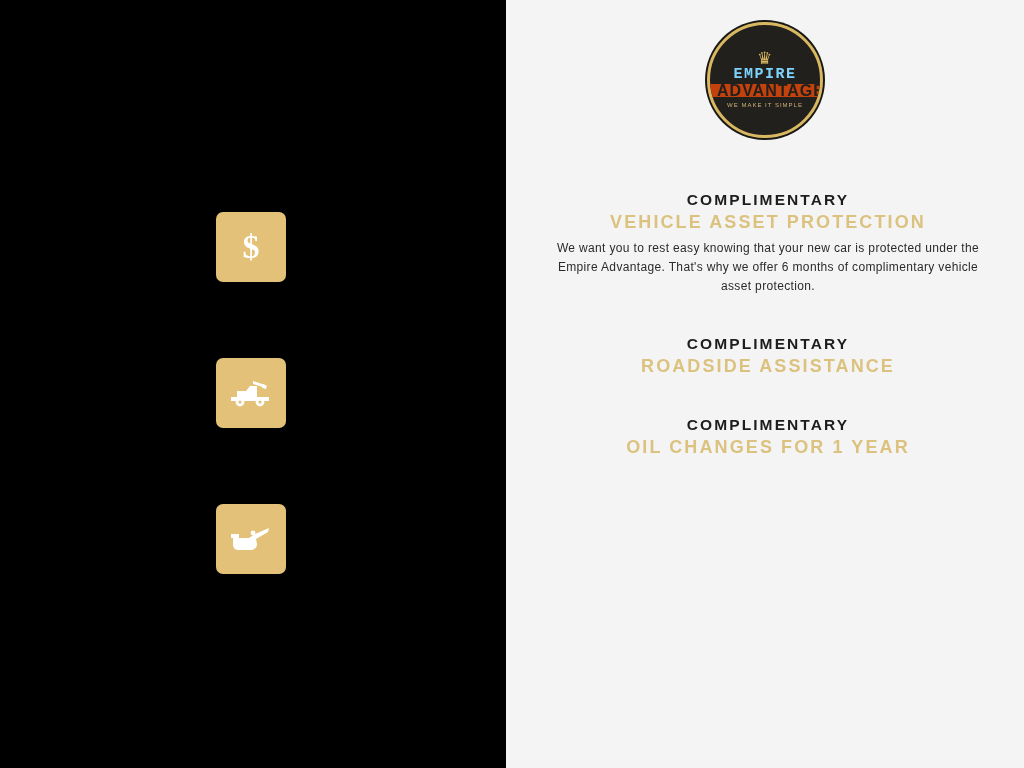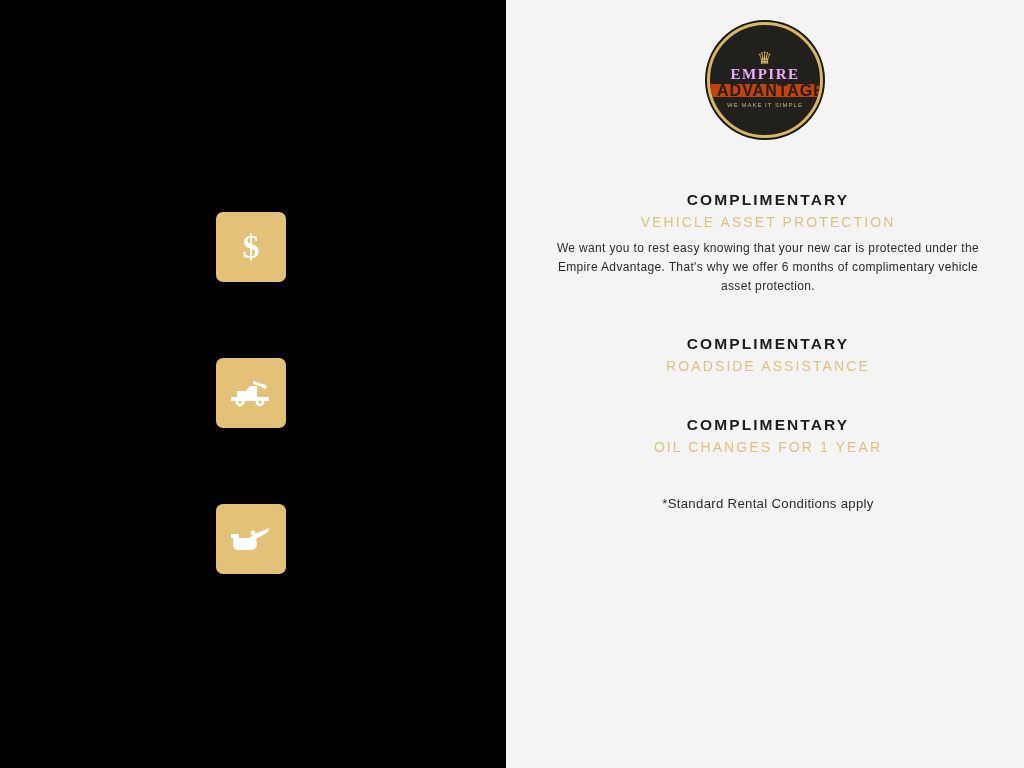--- a/index.html
+++ b/index.html
@@ -89,25 +89,25 @@
     overflow: hidden;
   }
   .logo-crest {
     color: #d9b862;
     font-size: 17px;
     line-height: 14px;
     letter-spacing: 1px;
     margin-bottom: 1px;
   }
   .logo-name {
-    color: #f0abfc;
+    color: #7dd3fc;
     font-size: 15px;
     font-weight: bold;
     letter-spacing: 1.5px;
-    font-family: Liberation Serif, serif;
+    font-family: Liberation Mono, monospace;
     line-height: 15px;
   }
   .logo-sub {
     background: #c2410c;
     color: #22201c;
     font-size: 16px;
     font-weight: bold;
     letter-spacing: 1px;
     padding: 1px 8px;
     margin-top: 2px;
@@ -134,22 +134,22 @@
   .block:last-of-type { margin-bottom: 0; }
   .block-kicker {
     color: #1d1d1d;
     font-size: 15.5px;
     font-weight: bold;
     letter-spacing: 2.1px;
     line-height: 20px;
   }
   .block-title {
     color: #dcc27f;
-    font-size: 14px;
-    font-weight: normal;
+    font-size: 18px;
+    font-weight: bold;
     letter-spacing: 2.1px;
     line-height: 22px;
     margin-top: 1px;
   }
   .block-body {
     color: #2b2b2b;
     font-size: 12px;
     line-height: 19px;
     letter-spacing: 0.35px;
     margin-top: 6px;
@@ -226,18 +226,17 @@
       <div class="block">
         <div class="block-kicker">COMPLIMENTARY</div>
         <div class="block-title">ROADSIDE ASSISTANCE</div>
       </div>
 
       <div class="block">
         <div class="block-kicker">COMPLIMENTARY</div>
         <div class="block-title">OIL CHANGES FOR 1 YEAR</div>
       </div>
 
-      <div class="footnote">*Standard Rental Conditions apply</div>
 
     </div>
   </div>
 
 </div>
 
 </body></html>

